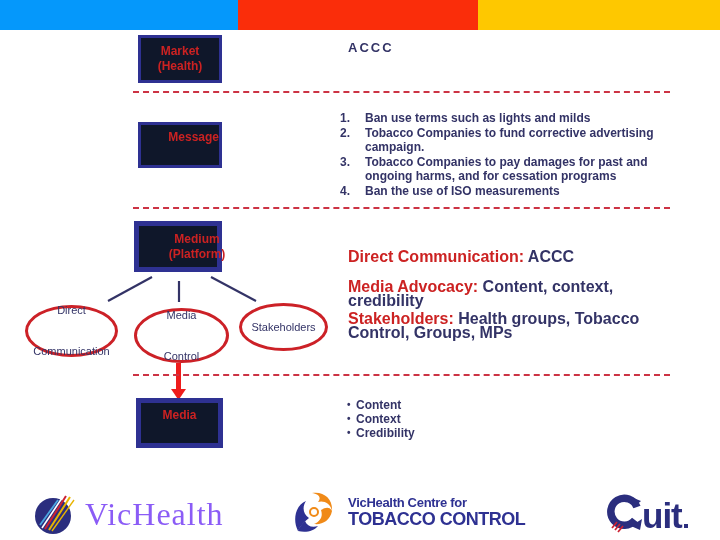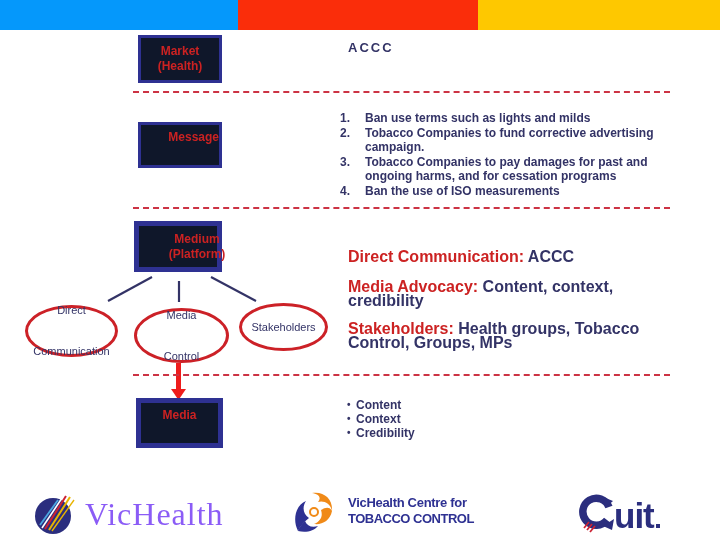--- a/index.html
+++ b/index.html
@@ -75,21 +75,21 @@
 
   
   .ann {
     position: absolute; left: 348px; width: 330px;
     font-size: 16px; font-weight: bold; line-height: 14px;
   }
   .ann .lbl { color: #cc2222; }
   .ann .val { color: #333366; }
   #ann-direct { top: 250px; }
   #ann-media  { top: 280px; }
-  #ann-stake  { top: 322px; }
+  #ann-stake  { top: 312px; }
 
   
   .howto {
     position: absolute; left: 347px; top: 398px; width: 330px;
     color: #333366; font-weight: bold; font-size: 12px; line-height: 14px;
   }
   .howto .b-row { display: flex; }
   .howto .b-dot { width: 9px; flex: 0 0 9px; font-size: 10px; }
 
   
@@ -103,23 +103,23 @@
   .logo-vichealth .wordmark {
     font-family: "Liberation Serif", serif;
     font-size: 32px; color: #8b5cf6; margin-left: 7px; letter-spacing: 1px;
   }
   .logo-centre {
     position: absolute; left: 294px; top: 491px;
     display: flex; align-items: center;
   }
   .logo-centre .txt { margin-left: 14px; color: #2e3192; font-weight: bold; }
   .logo-centre .l1 { font-size: 13px; line-height: 14px; letter-spacing: -0.3px; }
-  .logo-centre .l2 { font-size: 13px; line-height: 18px; letter-spacing: -0.5px; }
+  .logo-centre .l2 { font-size: 18px; line-height: 18px; letter-spacing: -0.5px; }
   .logo-quit {
-    position: absolute; left: 576px; top: 492px;
+    position: absolute; left: 604px; top: 492px;
     display: flex; align-items: flex-end; justify-content: space-between;
   }
   .logo-quit .wordmark {
     font-size: 35px; font-weight: bold; color: #2b2e7e;
     line-height: 36px; margin-left: -4px; letter-spacing: -1px;
   }
   .logo-quit .regdot {
     width: 4px; height: 4px; background: #2b2e7e; margin: 0 0 6px 2px;
   }
 </style>

